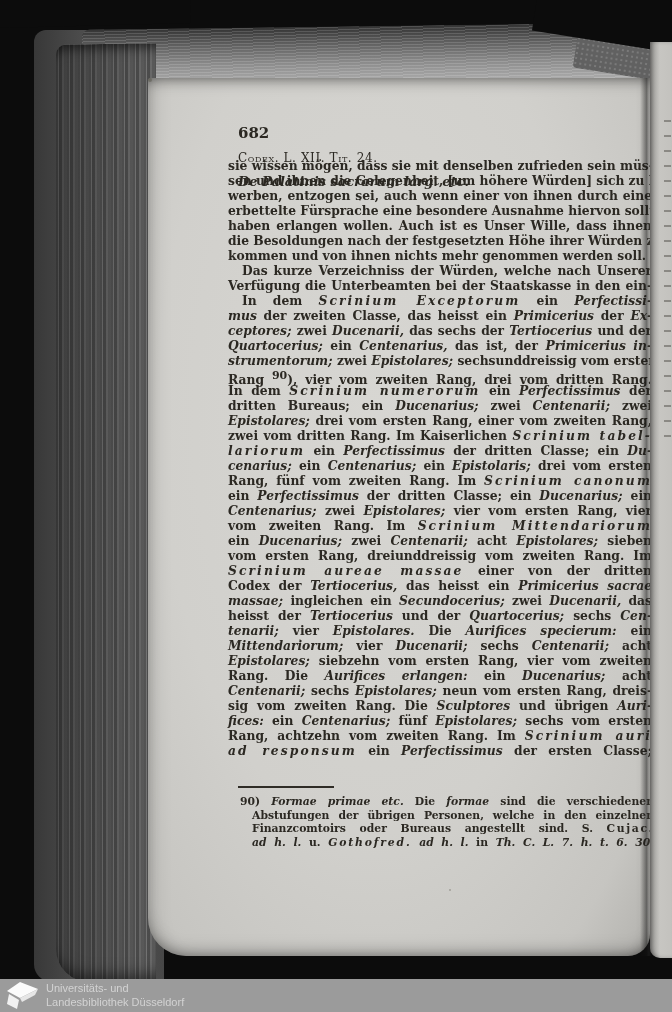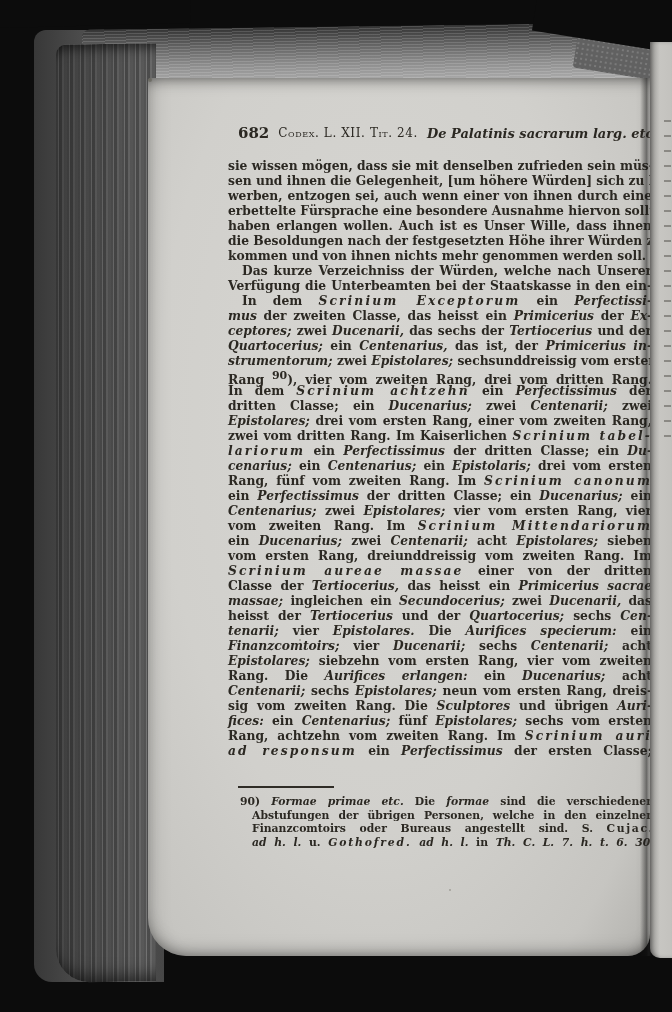--- a/index.html
+++ b/index.html
@@ -36,21 +36,21 @@
   .gutter{position:absolute;left:640px;top:78px;width:12px;height:878px;
     background:linear-gradient(90deg, rgba(0,0,0,0), rgba(20,20,20,.45) 55%, rgba(90,90,90,.15) 75%, rgba(0,0,0,0));}
   .sliver{position:absolute;left:650px;top:42px;width:22px;height:916px;
     background:linear-gradient(90deg,#989794,#c7c6c2 45%,#c3c2be);border-radius:0 0 0 10px;
     box-shadow:inset 3px 0 5px -2px rgba(0,0,0,.5);}
   .sliver-marks{position:absolute;right:1px;top:78px;width:7px;height:330px;
     background:repeating-linear-gradient(180deg, rgba(45,42,36,.55) 0 2px, rgba(0,0,0,0) 2px 15px);opacity:.7;}
 
   
   .content{position:absolute;left:148px;top:78px;width:502px;height:878px;color:#2b2822;}
-  .page-header{position:absolute;left:90px;top:46px;display:flex;align-items:center;gap:9px;white-space:nowrap;}
+  .page-header{position:absolute;left:90px;top:46px;display:flex;align-items:flex-start;gap:9px;white-space:nowrap;flex-direction:column;}
   .pgnum{font-weight:bold;font-size:15px;}
   .cite{font-variant:small-caps;font-weight:normal;font-size:12px;letter-spacing:.05em;}
   .title-it{font-style:italic;font-weight:bold;font-size:13px;}
 
   .body-text{position:absolute;left:80px;top:80px;width:424px;font-size:12.3px;font-weight:600;}
   .line{width:100%;height:15px;line-height:15px;text-align:justify;text-align-last:justify;white-space:nowrap;}
   .line.endline{text-align-last:left;}
   .line.ind{text-indent:14px;}
   .line.hang{padding-left:12px;width:calc(100% - 12px);}
   .sg-i{font-style:italic;}
@@ -100,38 +100,38 @@
         <div class="line"><span class="sg-n">die Besoldungen nach der festgesetzten Höhe ihrer Würden zu-</span></div>
         <div class="line endline"><span class="sg-n">kommen und von ihnen nichts mehr genommen werden soll.</span></div>
         <div class="line ind"><span class="sg-n">Das kurze Verzeichniss der Würden, welche nach Unserer</span></div>
         <div class="line"><span class="sg-n">Verfügung die Unterbeamten bei der Staatskasse in den ein-</span></div>
         <div class="line ind"><span class="sg-n">In dem </span><span class="sg-s">Scrinium Exceptorum</span><span class="sg-n"> ein </span><span class="sg-i">Perfectissi-</span></div>
         <div class="line"><span class="sg-i">mus</span><span class="sg-n"> der zweiten Classe, das heisst ein </span><span class="sg-i">Primicerius</span><span class="sg-n"> der </span><span class="sg-i">Ex-</span></div>
         <div class="line"><span class="sg-i">ceptores;</span><span class="sg-n"> zwei </span><span class="sg-i">Ducenarii,</span><span class="sg-n"> das sechs der </span><span class="sg-i">Tertiocerius</span><span class="sg-n"> und der</span></div>
         <div class="line"><span class="sg-i">Quartocerius;</span><span class="sg-n"> ein </span><span class="sg-i">Centenarius,</span><span class="sg-n"> das ist, der </span><span class="sg-i">Primicerius in-</span></div>
         <div class="line"><span class="sg-i">strumentorum;</span><span class="sg-n"> zwei </span><span class="sg-i">Epistolares;</span><span class="sg-n"> sechsunddreissig vom ersten</span></div>
         <div class="line"><span class="sg-n">Rang </span><span class="sg-u">90</span><span class="sg-n">), vier vom zweiten Rang, drei vom dritten Rang.</span></div>
-        <div class="line"><span class="sg-n">In dem </span><span class="sg-s">Scrinium achtzehn</span><span class="sg-n"> ein </span><span class="sg-i">Perfectissimus</span><span class="sg-n"> der</span></div>
-        <div class="line"><span class="sg-n">dritten Classe; ein </span><span class="sg-i">Ducenarius;</span><span class="sg-n"> zwei </span><span class="sg-i">Centenarii;</span><span class="sg-n"> zwei</span></div>
+        <div class="line"><span class="sg-n">In dem </span><span class="sg-s">Scrinium numerorum</span><span class="sg-n"> ein </span><span class="sg-i">Perfectissimus</span><span class="sg-n"> der</span></div>
+        <div class="line"><span class="sg-n">dritten Bureaus; ein </span><span class="sg-i">Ducenarius;</span><span class="sg-n"> zwei </span><span class="sg-i">Centenarii;</span><span class="sg-n"> zwei</span></div>
         <div class="line"><span class="sg-i">Epistolares;</span><span class="sg-n"> drei vom ersten Rang, einer vom zweiten Rang,</span></div>
         <div class="line"><span class="sg-n">zwei vom dritten Rang.  Im Kaiserlichen </span><span class="sg-s">Scrinium tabel-</span></div>
         <div class="line"><span class="sg-s">lariorum</span><span class="sg-n"> ein </span><span class="sg-i">Perfectissimus</span><span class="sg-n"> der dritten Classe; ein </span><span class="sg-i">Du-</span></div>
         <div class="line"><span class="sg-i">cenarius;</span><span class="sg-n"> ein </span><span class="sg-i">Centenarius;</span><span class="sg-n"> ein </span><span class="sg-i">Epistolaris;</span><span class="sg-n"> drei vom ersten</span></div>
         <div class="line"><span class="sg-n">Rang, fünf vom zweiten Rang.  Im </span><span class="sg-s">Scrinium canonum</span></div>
         <div class="line"><span class="sg-n">ein </span><span class="sg-i">Perfectissimus</span><span class="sg-n"> der dritten Classe; ein </span><span class="sg-i">Ducenarius;</span><span class="sg-n"> ein</span></div>
         <div class="line"><span class="sg-i">Centenarius;</span><span class="sg-n"> zwei </span><span class="sg-i">Epistolares;</span><span class="sg-n"> vier vom ersten Rang, vier</span></div>
         <div class="line"><span class="sg-n">vom zweiten Rang.  Im </span><span class="sg-s">Scrinium Mittendariorum</span></div>
         <div class="line"><span class="sg-n">ein </span><span class="sg-i">Ducenarius;</span><span class="sg-n"> zwei </span><span class="sg-i">Centenarii;</span><span class="sg-n"> acht </span><span class="sg-i">Epistolares;</span><span class="sg-n"> sieben</span></div>
         <div class="line"><span class="sg-n">vom ersten Rang, dreiunddreissig vom zweiten Rang.  Im</span></div>
         <div class="line"><span class="sg-s">Scrinium aureae massae</span><span class="sg-n"> einer von der dritten</span></div>
-        <div class="line"><span class="sg-n">Classe der </span><span class="sg-i">Tertiocerius,</span><span class="sg-n"> das heisst ein </span><span class="sg-i">Primicerius sacrae</span></div>
+        <div class="line"><span class="sg-n">Codex der </span><span class="sg-i">Tertiocerius,</span><span class="sg-n"> das heisst ein </span><span class="sg-i">Primicerius sacrae</span></div>
         <div class="line"><span class="sg-i">massae;</span><span class="sg-n"> ingleichen ein </span><span class="sg-i">Secundocerius;</span><span class="sg-n"> zwei </span><span class="sg-i">Ducenarii,</span><span class="sg-n"> das</span></div>
         <div class="line"><span class="sg-n">heisst der </span><span class="sg-i">Tertiocerius</span><span class="sg-n"> und der </span><span class="sg-i">Quartocerius;</span><span class="sg-n"> sechs </span><span class="sg-i">Cen-</span></div>
         <div class="line"><span class="sg-i">tenarii;</span><span class="sg-n"> vier </span><span class="sg-i">Epistolares.</span><span class="sg-n"> Die </span><span class="sg-i">Aurifices specierum:</span><span class="sg-n"> ein</span></div>
-        <div class="line"><span class="sg-i">Finanzcomtoirs;</span><span class="sg-n"> vier </span><span class="sg-i">Ducenarii;</span><span class="sg-n"> sechs </span><span class="sg-i">Centenarii;</span><span class="sg-n"> acht</span></div>
+        <div class="line"><span class="sg-i">Mittendariorum;</span><span class="sg-n"> vier </span><span class="sg-i">Ducenarii;</span><span class="sg-n"> sechs </span><span class="sg-i">Centenarii;</span><span class="sg-n"> acht</span></div>
         <div class="line"><span class="sg-i">Epistolares;</span><span class="sg-n"> siebzehn vom ersten Rang, vier vom zweiten</span></div>
         <div class="line"><span class="sg-n">Rang.  Die </span><span class="sg-i">Aurifices erlangen:</span><span class="sg-n"> ein </span><span class="sg-i">Ducenarius;</span><span class="sg-n"> acht</span></div>
         <div class="line"><span class="sg-i">Centenarii;</span><span class="sg-n"> sechs </span><span class="sg-i">Epistolares;</span><span class="sg-n"> neun vom ersten Rang, dreis-</span></div>
         <div class="line"><span class="sg-n">sig vom zweiten Rang.  Die </span><span class="sg-i">Sculptores</span><span class="sg-n"> und übrigen </span><span class="sg-i">Auri-</span></div>
         <div class="line"><span class="sg-i">fices:</span><span class="sg-n"> ein </span><span class="sg-i">Centenarius;</span><span class="sg-n"> fünf </span><span class="sg-i">Epistolares;</span><span class="sg-n"> sechs vom ersten</span></div>
         <div class="line"><span class="sg-n">Rang, achtzehn vom zweiten Rang.  Im </span><span class="sg-s">Scrinium auri</span></div>
         <div class="line"><span class="sg-s">ad responsum</span><span class="sg-n"> ein </span><span class="sg-i">Perfectissimus</span><span class="sg-n"> der ersten Classe;</span></div>
       </div>
 
     <div class="fn-rule"></div>
@@ -141,14 +141,25 @@
         <div class="line hang"><span class="sg-n">Finanzcomtoirs oder Bureaus angestellt sind.   S. </span><span class="sg-q">Cujac.</span></div>
         <div class="line hang"><span class="sg-i">ad h. l.</span><span class="sg-n"> u. </span><span class="sg-s">Gothofred.</span><span class="sg-i"> ad h. l.</span><span class="sg-n"> in </span><span class="sg-i">Th. C. L. 7. h. t. 6. 30.</span></div>
       </div>
   </div>
 
   <div class="gutter"></div>
   <div class="sliver">
     <div class="sliver-marks"></div>
   </div>
 
+  <div class="stamp-bar">
+    <svg class="stamp-logo" viewBox="0 0 36 29">
+      <path d="M15 1 L33 8 L15 17 L2 10 Z" fill="#fbfbfb"></path>
+      <path d="M4 13 L14 19 L12 28 L2 23 Z" fill="#f1f1f1"></path>
+      <path d="M15 17 L33 8 L30 14 L17 21 Z" fill="#e6e6e6"></path>
+    </svg>
+    <div class="stamp-text">
+      <div>Universitäts- und</div>
+      <div>Landesbibliothek Düsseldorf</div>
+    </div>
+  </div>
 
 </div>
 
 </body></html>

